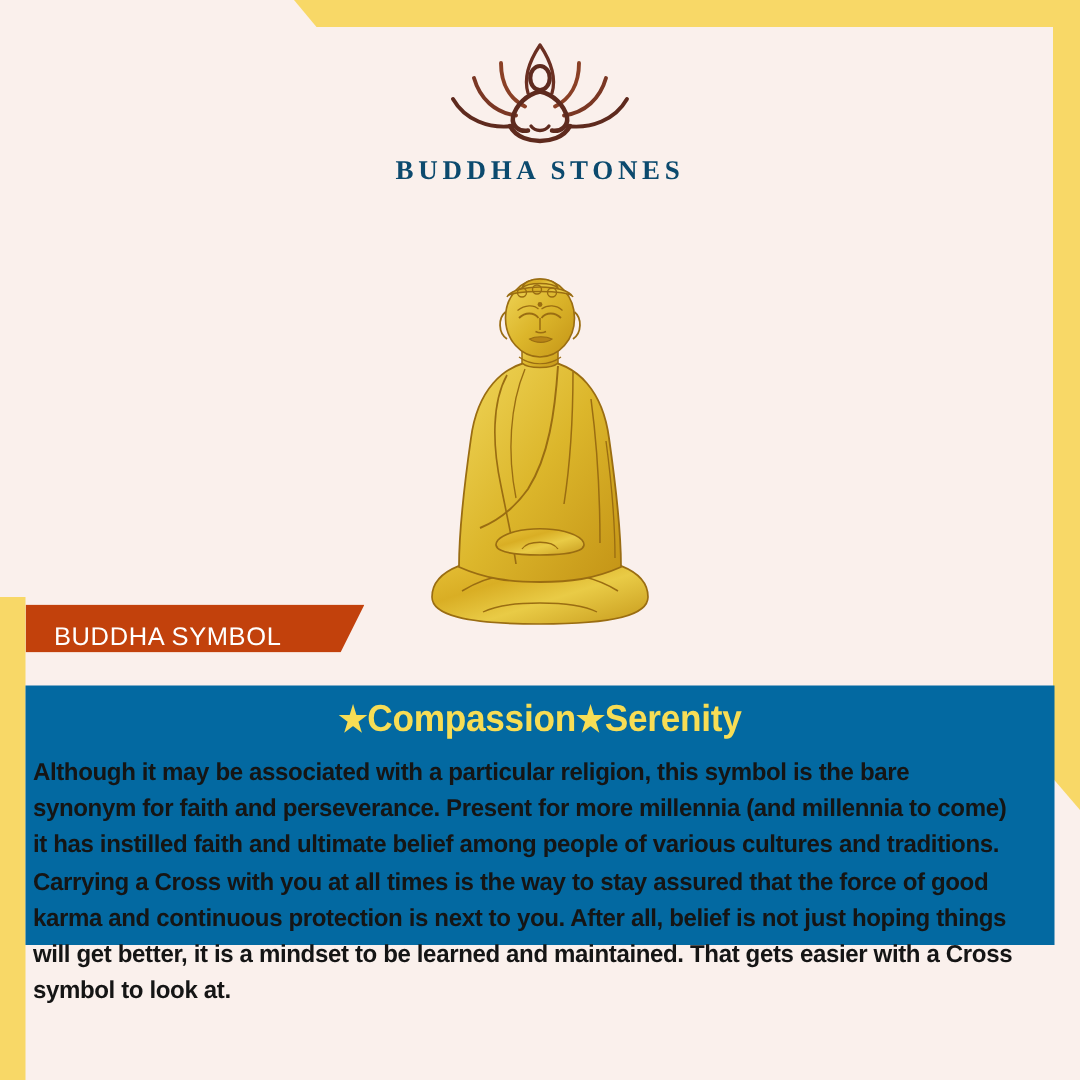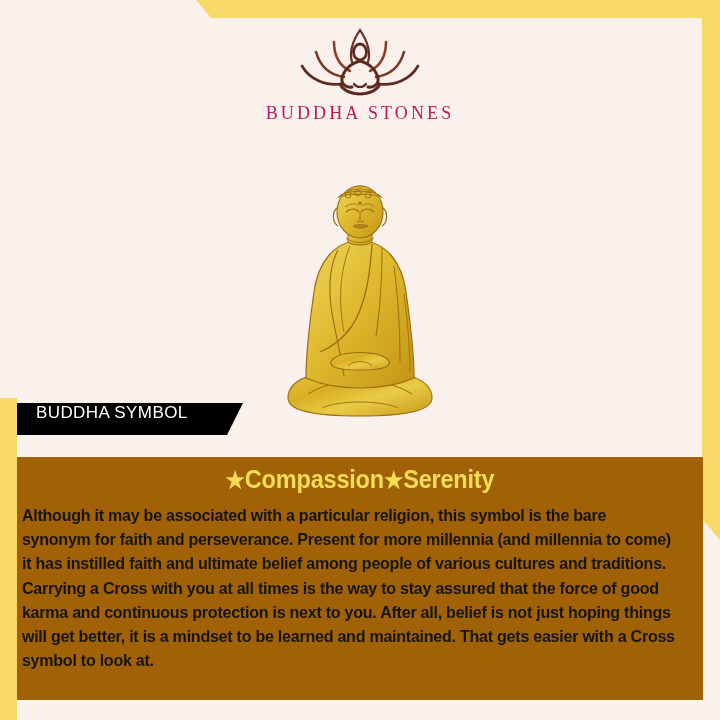--- a/index.html
+++ b/index.html
@@ -56,22 +56,23 @@
     display: block;
     margin: 0 auto;
     width: 132px;
     height: 74px;
   }
   .brand-name {
     margin-top: 7px;
     font-family: "Liberation Serif", serif;
     font-size: 18px;
     letter-spacing: 3.1px;
-    color: #be185d;
-    white-space: nowrap;
+    color: #0c4a6e;
+    white-space: nowrap;
+    font-weight: bold;
   }
 
   .title-box {
     position: absolute;
     left: 150px;
     top: 126px;
     width: 422px;
     height: 50px;
     background: #fffcfa;
     display: flex;
@@ -105,41 +106,41 @@
     display: block;
   }
 
   
   .symbol-ribbon {
     position: absolute;
     left: 17px;
     top: 403px;
     width: 226px;
     height: 32px;
-    background: #000000;
+    background: #c2410c;
     clip-path: polygon(0 0, 226px 0, 210px 32px, 0 32px);
     display: flex;
-    align-items: flex-start;
+    align-items: flex-end;
   }
   .symbol-ribbon span {
     padding-left: 19px;
     font-size: 17px;
     color: #ffffff;
     letter-spacing: 0.4px;
     white-space: nowrap;
   }
 
   
   .content-panel {
     position: absolute;
     left: 17px;
     top: 457px;
     width: 686px;
-    height: 243px;
-    background: #a16207;
+    height: 173px;
+    background: #0369a1;
   }
   .tagline {
     margin: 0;
     padding-top: 8px;
     text-align: center;
     font-size: 25px;
     font-weight: bold;
     color: #f7dd55;
     letter-spacing: -0.2px;
     transform: scaleX(0.94);

